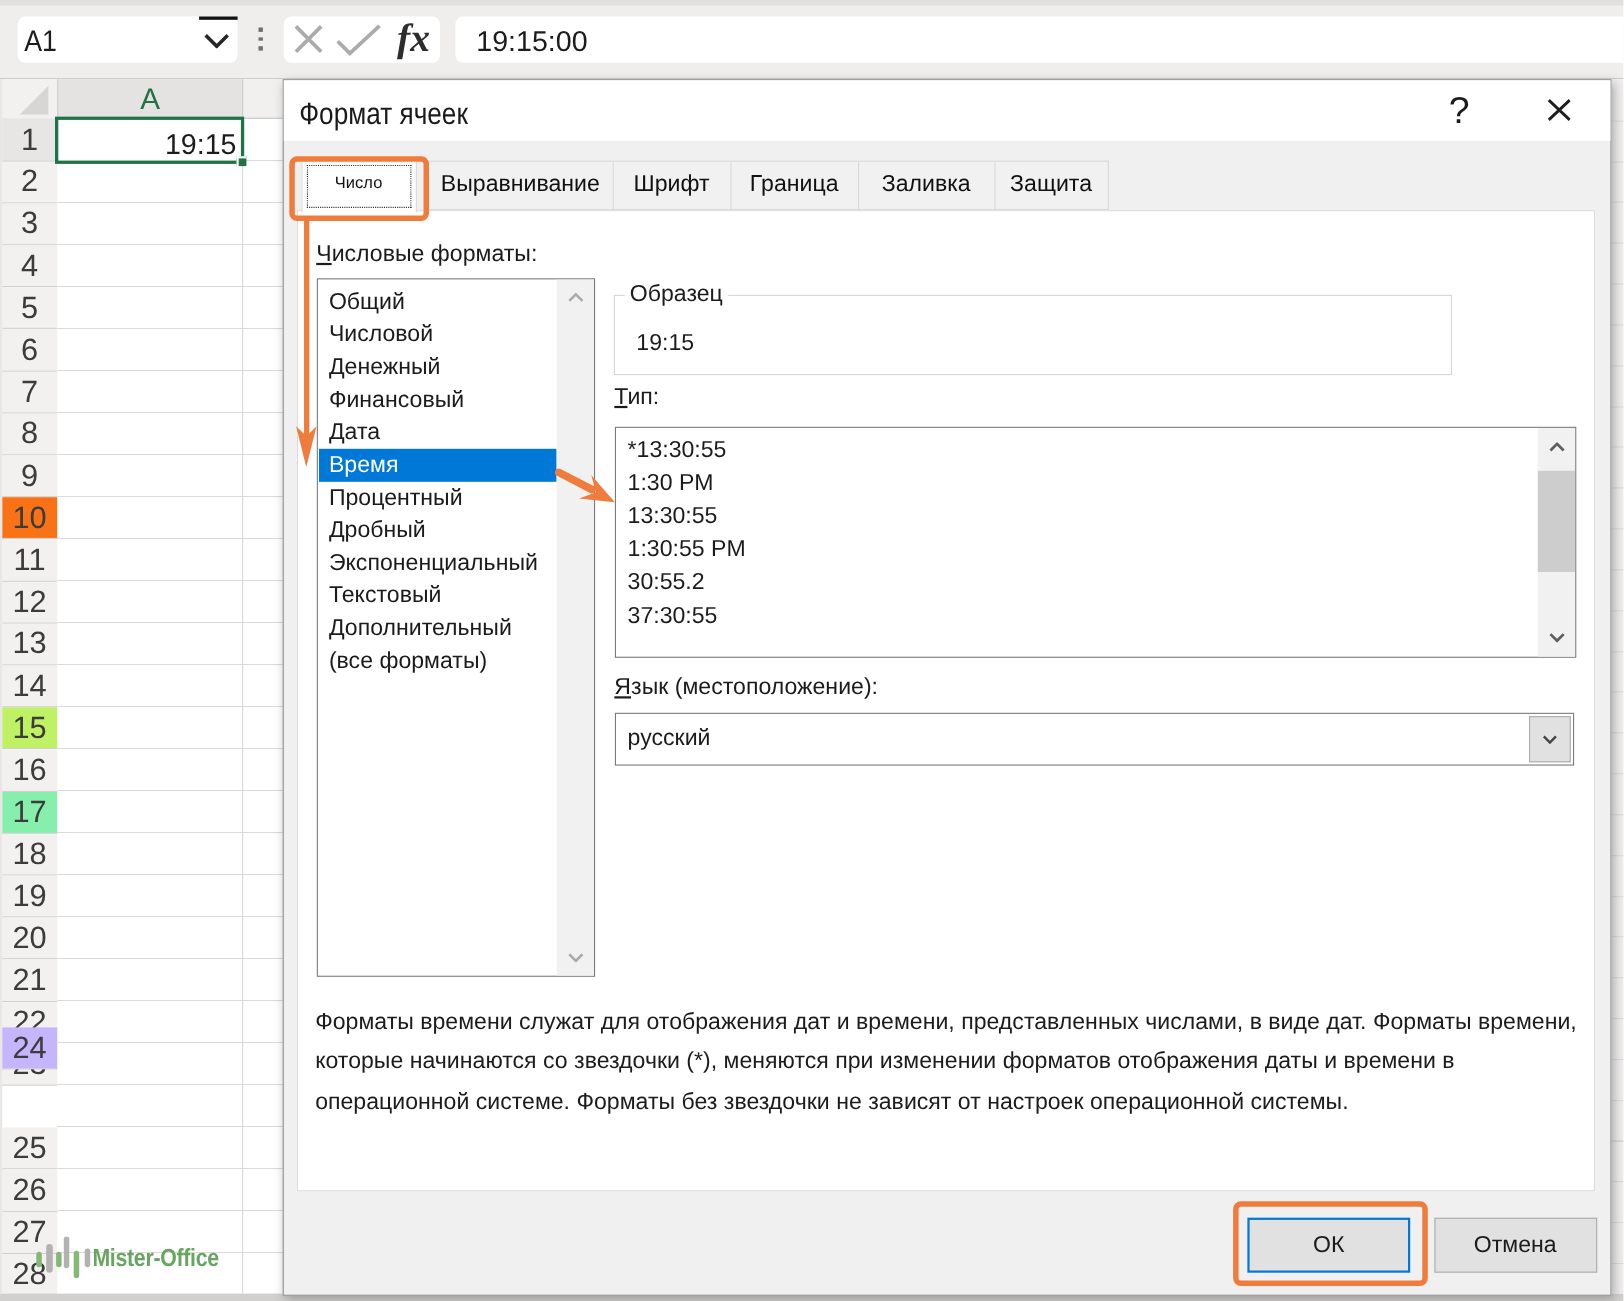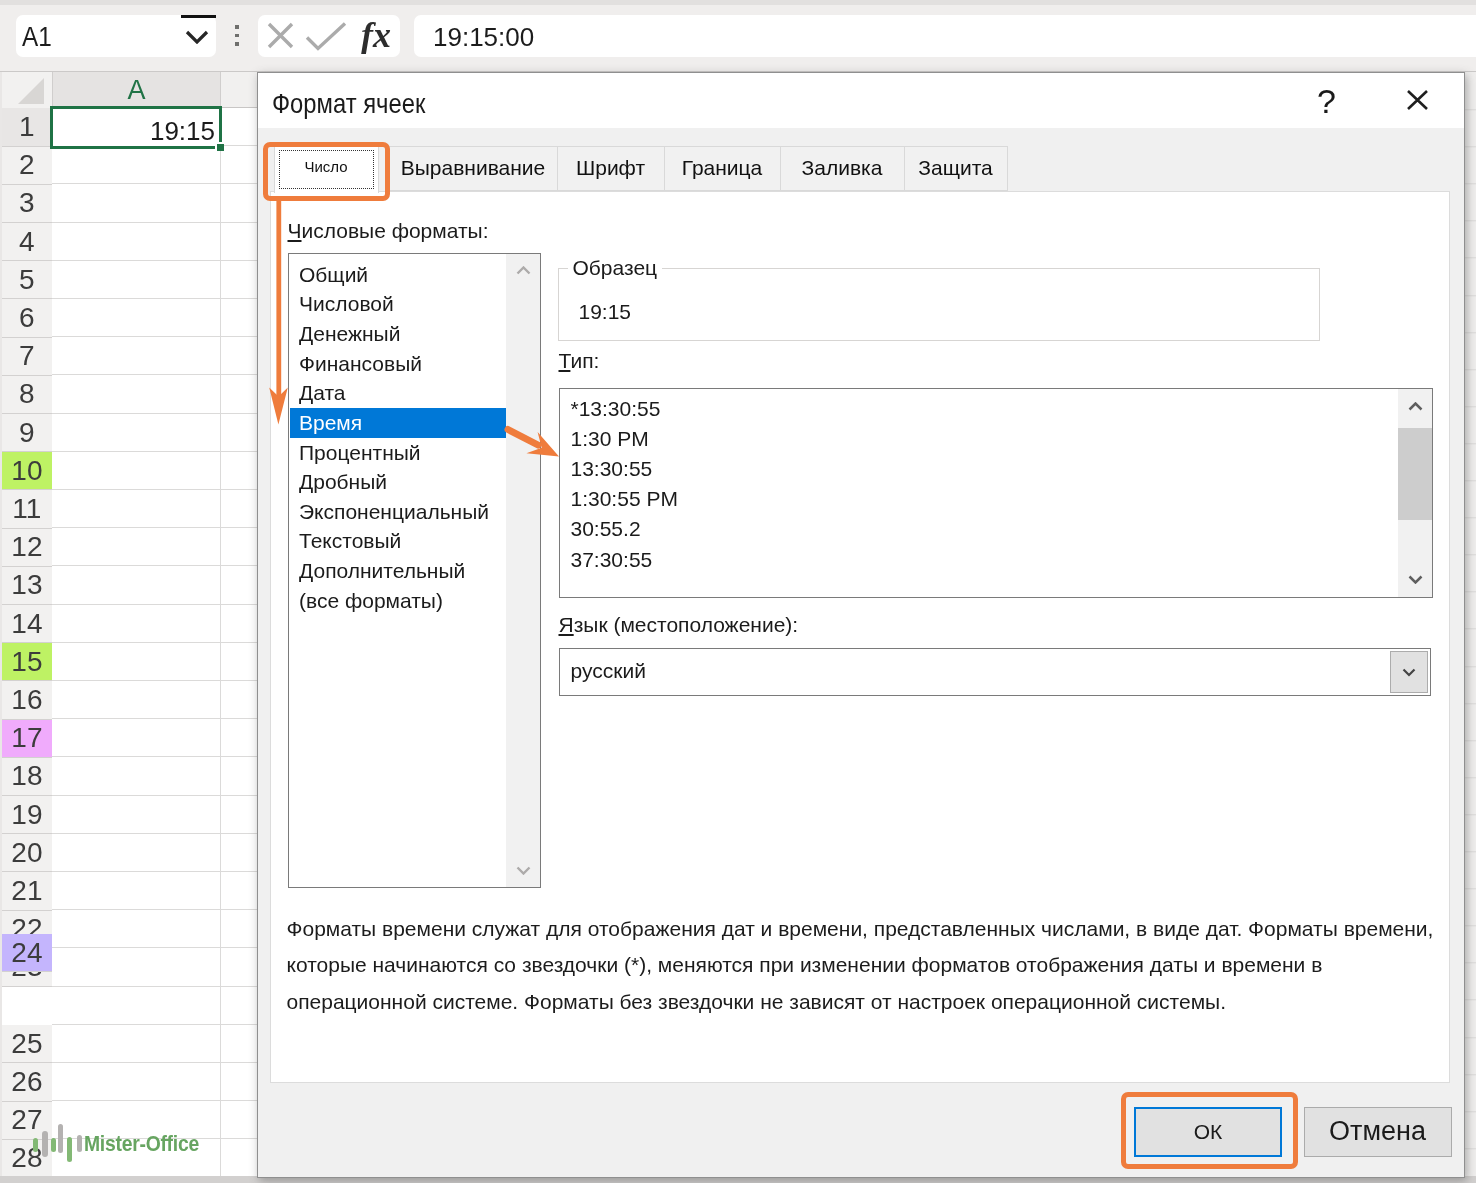--- a/index.html
+++ b/index.html
@@ -65,21 +65,21 @@
 .tli.sel {background:#0078d7;color:#fff}
 #tsb {position:absolute;right:0;top:0;width:34px;height:207.5px;background:#f1f1f1}
 #tthumb {position:absolute;right:0;top:38.5px;width:34px;height:92px;background:#cdcdcd}
 #lbl3 {left:558.5px;top:613px;font-size:21px}
 #combo {left:558.5px;top:648px;width:872px;height:47.5px;background:#fff;border:1px solid #7a7a7a}
 #combotext {position:absolute;left:11px;top:10px;font-size:21px}
 #combobtn {position:absolute;right:1.5px;top:1.5px;width:38px;height:42.5px;background:#e1e1e1;border:1px solid #acacac}
 #desc {left:286.5px;top:911px;font-size:21px;line-height:36.4px;color:#1c1c1c}
 
 #okbtn {left:1134px;top:1106.5px;width:148px;height:50.5px;background:#e1e1e1;border:2px solid #0078d7;font-size:21px;display:flex;align-items:center;justify-content:center}
-#cancelbtn {left:1303.5px;top:1106.5px;width:148px;height:50.5px;background:#e1e1e1;border:1px solid #ababab;font-size:27px;display:flex;align-items:center;justify-content:center}
+#cancelbtn {left:1303.5px;top:1106.5px;width:148px;height:50.5px;background:#e1e1e1;border:1px solid #ababab;font-size:21px;display:flex;align-items:center;justify-content:center}
 
 #orect1 {left:262.5px;top:141.5px;width:127px;height:59px;border:5px solid #ef7c3c;border-radius:7px;z-index:10}
 #orect2 {left:1120.5px;top:1091.5px;width:177px;height:77px;border:5px solid #ef7c3c;border-radius:7px;z-index:10}
 #annsvg {left:0;top:0;width:1476px;height:1183px;z-index:9;pointer-events:none}
 u {text-decoration:underline}
 </style></head>
 <body>
 <div class="abs" id="topbar"></div>
 <div class="abs" id="topstrip"></div>
 <div class="abs" id="namebox"></div>
@@ -110,28 +110,28 @@
 <div class="abs" id="colA">A</div>
 <div class="abs rowhdr" style="top:108.4px;height:38.2px;background:#e8e6e5">1</div>
 <div class="abs rowhdr" style="top:146.6px;height:38.2px;background:#f2f1f0">2</div>
 <div class="abs rowhdr" style="top:184.8px;height:38.2px;background:#f2f1f0">3</div>
 <div class="abs rowhdr" style="top:223.0px;height:38.2px;background:#f2f1f0">4</div>
 <div class="abs rowhdr" style="top:261.2px;height:38.2px;background:#f2f1f0">5</div>
 <div class="abs rowhdr" style="top:299.4px;height:38.2px;background:#f2f1f0">6</div>
 <div class="abs rowhdr" style="top:337.6px;height:38.2px;background:#f2f1f0">7</div>
 <div class="abs rowhdr" style="top:375.8px;height:38.2px;background:#f2f1f0">8</div>
 <div class="abs rowhdr" style="top:414.0px;height:38.2px;background:#f2f1f0">9</div>
-<div class="abs rowhdr" style="top:452.2px;height:38.2px;background:#bef264">10</div>
+<div class="abs rowhdr" style="top:452.2px;height:38.2px;background:#f97316">10</div>
 <div class="abs rowhdr" style="top:490.4px;height:38.2px;background:#f2f1f0">11</div>
 <div class="abs rowhdr" style="top:528.6px;height:38.2px;background:#f2f1f0">12</div>
 <div class="abs rowhdr" style="top:566.8px;height:38.2px;background:#f2f1f0">13</div>
 <div class="abs rowhdr" style="top:605.0px;height:38.2px;background:#f2f1f0">14</div>
 <div class="abs rowhdr" style="top:643.2px;height:38.2px;background:#bef264">15</div>
 <div class="abs rowhdr" style="top:681.4px;height:38.2px;background:#f2f1f0">16</div>
-<div class="abs rowhdr" style="top:719.6px;height:38.2px;background:#f0abfc">17</div>
+<div class="abs rowhdr" style="top:719.6px;height:38.2px;background:#86efac">17</div>
 <div class="abs rowhdr" style="top:757.8px;height:38.2px;background:#f2f1f0">18</div>
 <div class="abs rowhdr" style="top:796.0px;height:38.2px;background:#f2f1f0">19</div>
 <div class="abs rowhdr" style="top:834.2px;height:38.2px;background:#f2f1f0">20</div>
 <div class="abs rowhdr" style="top:872.4px;height:38.2px;background:#f2f1f0">21</div>
 <div class="abs rowhdr" style="top:910.6px;height:38.2px;background:#f2f1f0">22</div>
 <div class="abs rowhdr" style="top:948.8px;height:38.2px;background:#f2f1f0">23</div>
 <div class="abs rowhdr" style="top:934px;height:38.2px;background:#c4b5fd">24</div>
 <div class="abs rowhdr" style="top:1025.2px;height:38.2px;background:#f2f1f0">25</div>
 <div class="abs rowhdr" style="top:1063.4px;height:38.2px;background:#f2f1f0">26</div>
 <div class="abs rowhdr" style="top:1101.6px;height:38.2px;background:#f2f1f0">27</div>

